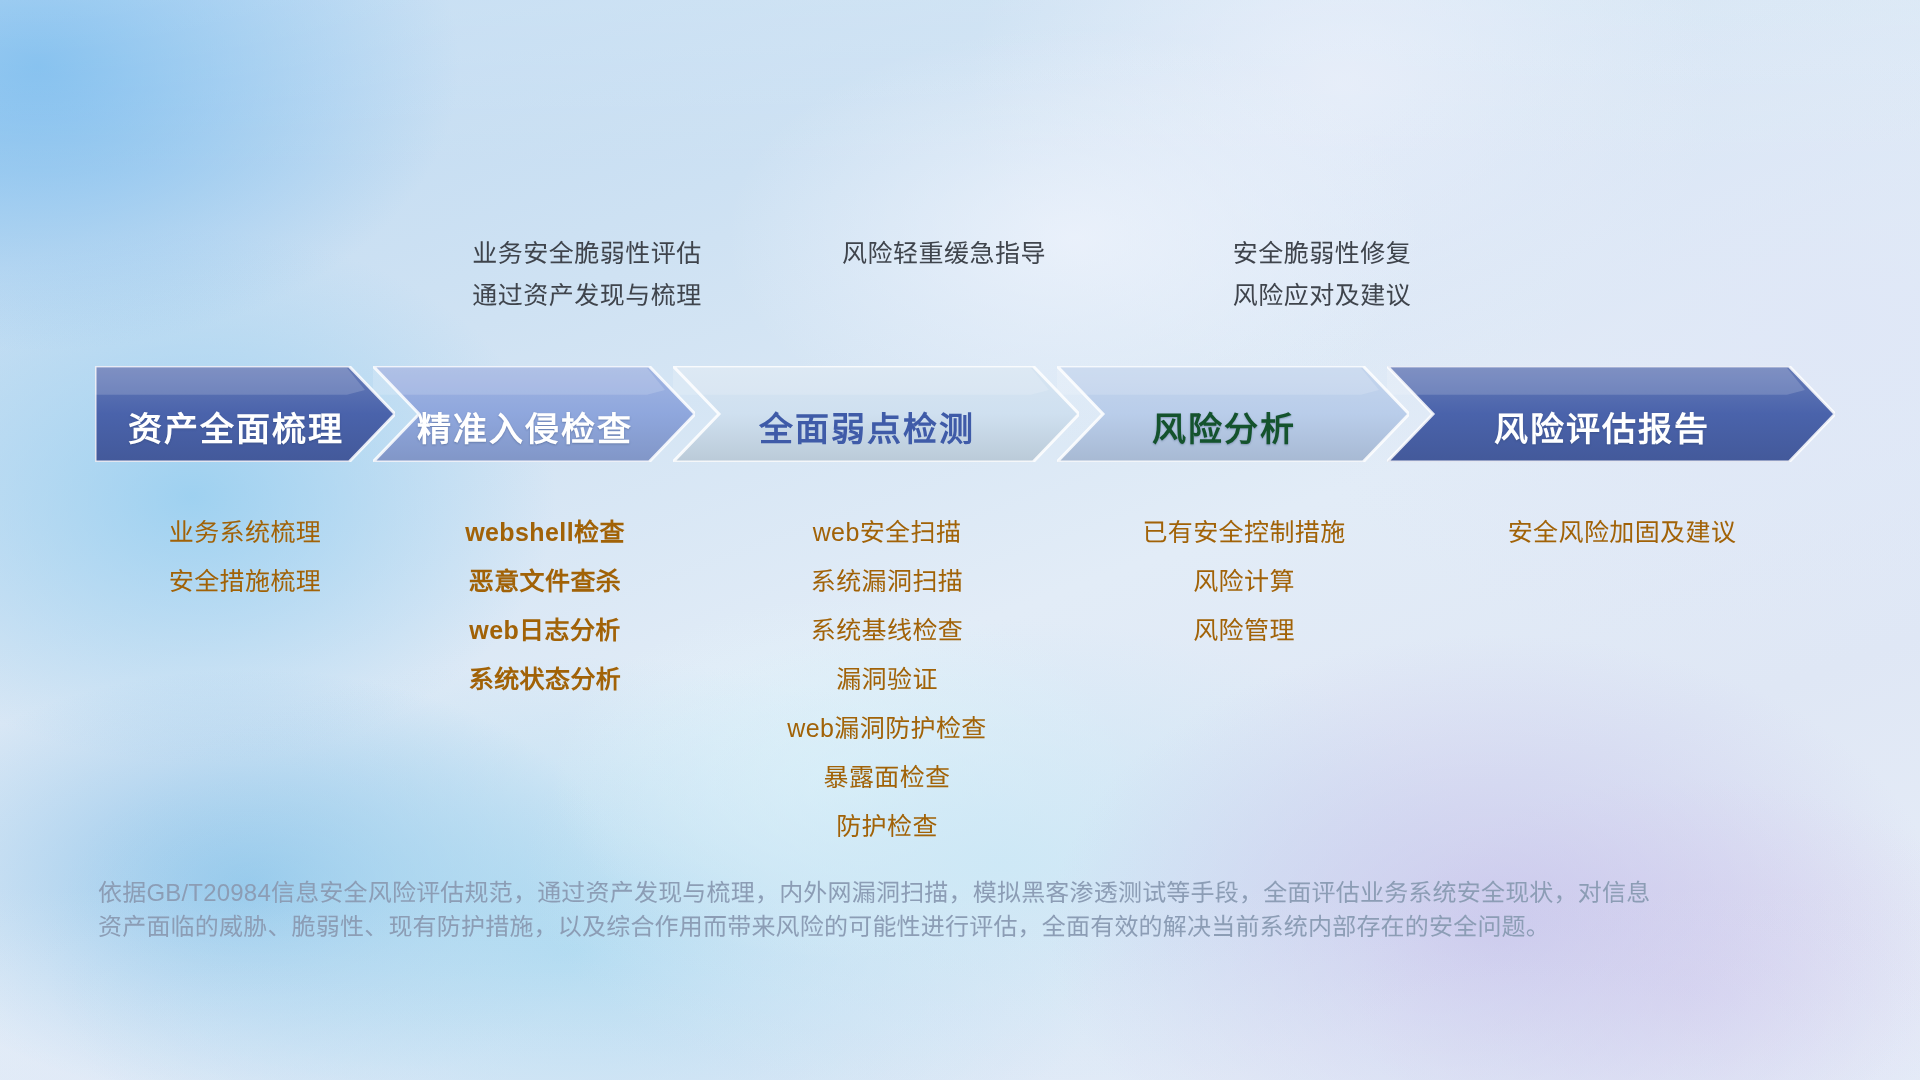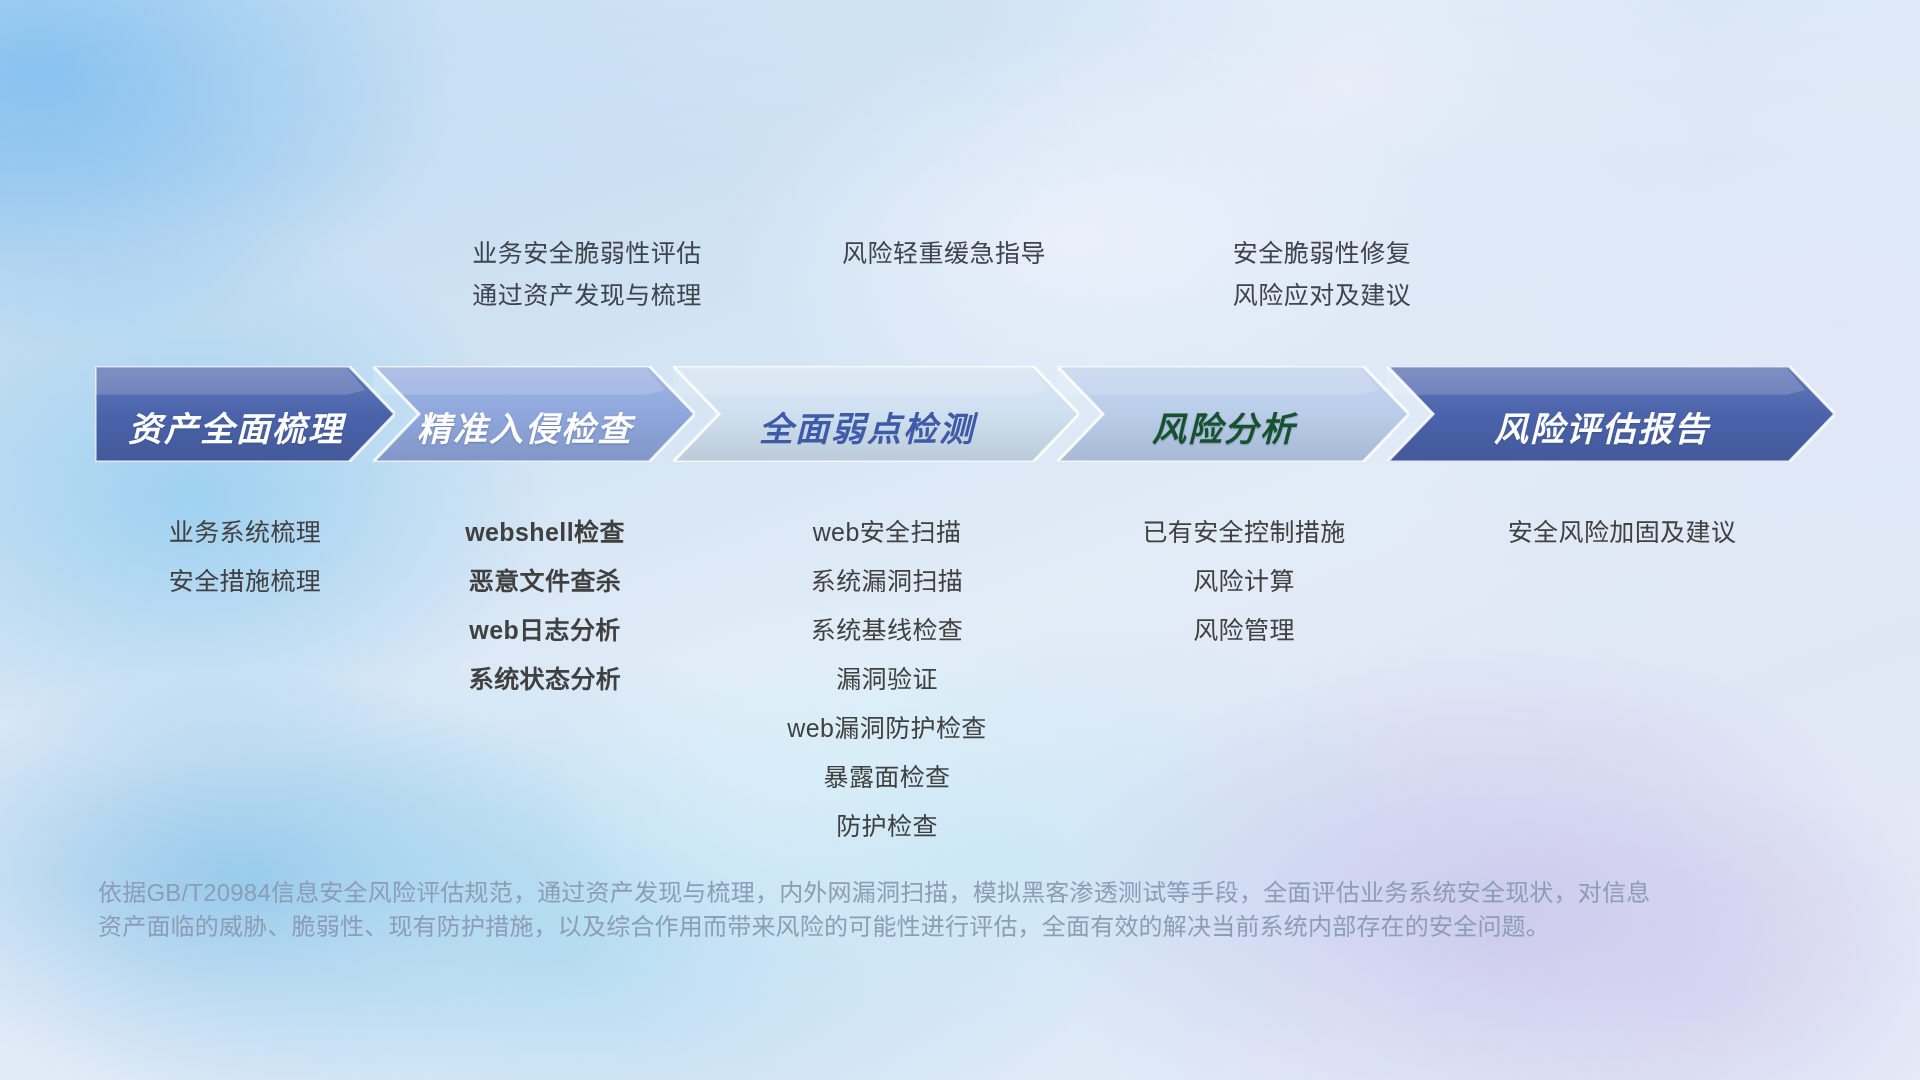--- a/index.html
+++ b/index.html
@@ -95,21 +95,20 @@
     width: 1740px;
     height: 96px;
     display: flex;
   }
   .seg {
     position: relative;
     height: 120px;
     display: flex;
     align-items: center;
     justify-content: center;
-    font-style: italic;
   }
   .seg .shape {
     position: absolute;
     inset: 0;
   }
   .seg-label {
     position: relative;
     z-index: 3;
     font-size: 34px;
     font-weight: bold;
@@ -123,21 +122,21 @@
   .bottom-row {
     position: absolute;
     left: 95px;
     top: 508px;
     width: 1740px;
     display: flex;
     align-items: flex-start;
   }
   .bottom-cell {
     text-align: center;
-    color: #404040;
+    color: #a16207;
     font-size: 25px;
     line-height: 49px;
     letter-spacing: 0.4px;
   }
   .bottom-cell .item { white-space: nowrap; }
 
   
   .footer {
     position: absolute;
     left: 98px;

